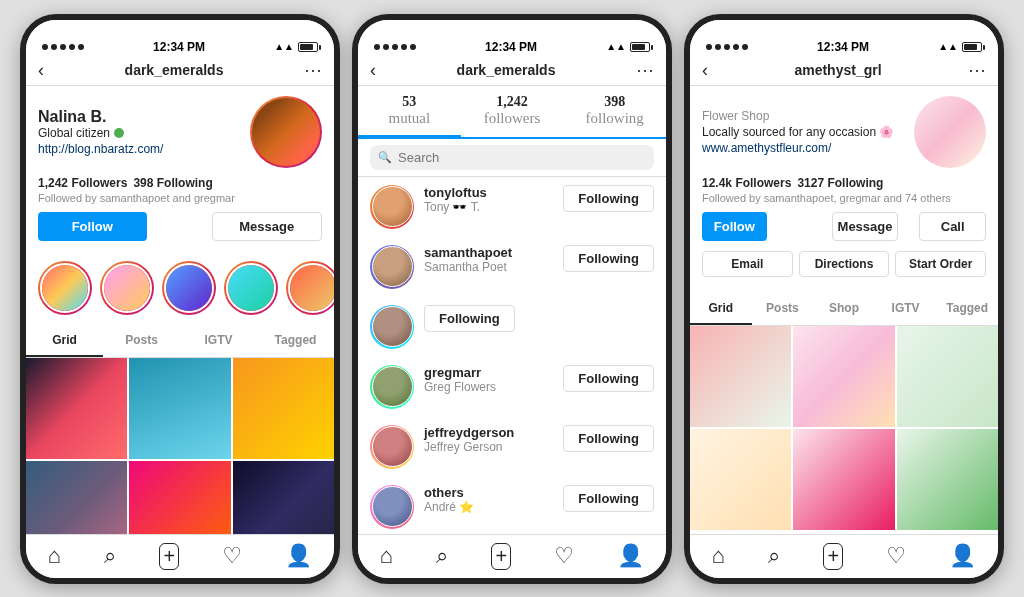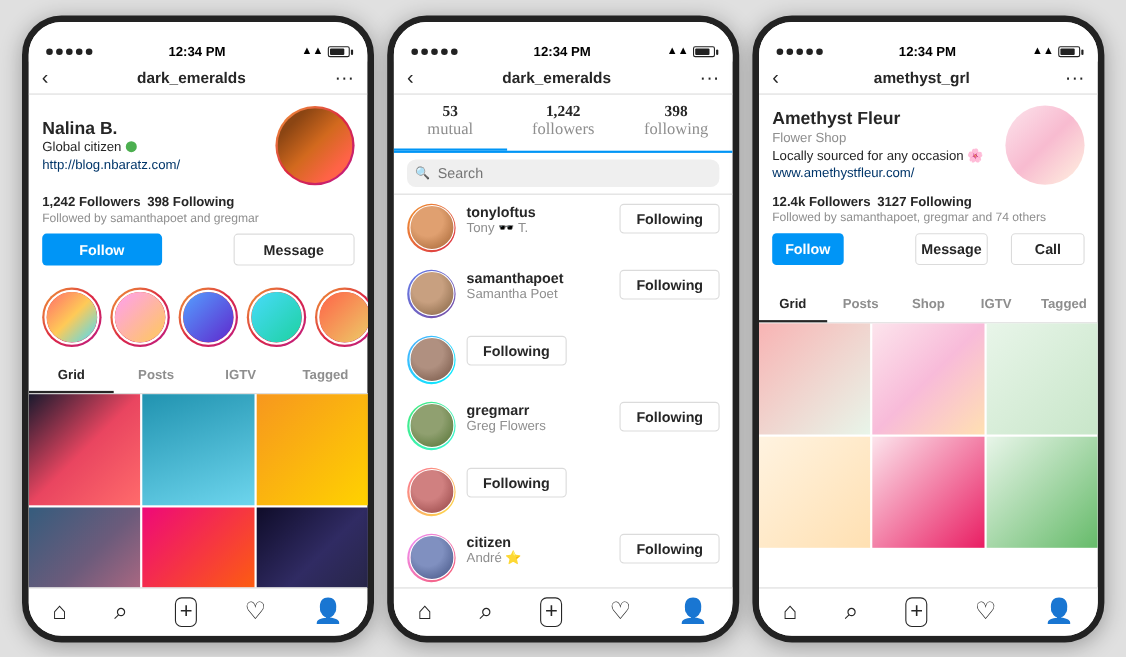--- a/index.html
+++ b/index.html
@@ -445,28 +445,32 @@
         <div class="fi-info">
           <div class="fi-username">gregmarr</div>
           <div class="fi-name">Greg Flowers</div>
         </div>
         <button class="btn-following">Following</button>
       </div>
       <div class="following-item">
         <div class="fi-avatar av5">
             <div class="fi-avatar-inner ai5"></div>
           </div>
+        <div class="fi-info">
+          <div class="fi-username">jeffreydgerson</div>
+          <div class="fi-name">Jeffrey Gerson</div>
+        </div>
         <button class="btn-following">Following</button>
       </div>
       <div class="following-item">
         <div class="fi-avatar av6">
             <div class="fi-avatar-inner ai6"></div>
           </div>
         <div class="fi-info">
-          <div class="fi-username">citizen</div>
+          <div class="fi-username">others</div>
           <div class="fi-name">André ⭐</div>
         </div>
         <button class="btn-following">Following</button>
       </div>
       <div class="following-item" style="opacity:0.5">
         <div class="fi-avatar av7">
             <div class="fi-avatar-inner ai7"></div>
           </div>
 
       </div>
@@ -503,21 +507,20 @@
     <div class="top-nav">
       <span class="nav-icon">‹</span>
       <span class="nav-username">amethyst_grl</span>
       <span class="nav-more">···</span>
     </div>
 
     <div class="profile-content">
       <div class="profile-header">
         <div class="profile-top">
           <div style="flex:1">
-            <div class="profile-name">Amethyst Fleur</div>
             <div class="profile-bio-business">Flower Shop</div>
             <div class="bio-line">
               <span>Locally sourced for any occasion 🌸</span>
             </div>
             <div class="bio-link">www.amethystfleur.com/</div>
           </div>
           <div style="width:72px; height:72px; border-radius:50%; flex-shrink:0; overflow:hidden; background: linear-gradient(135deg, #fce4ec, #f8bbd0, #fff3e0);">
           </div>
         </div>
         <div class="stats-row">
@@ -529,20 +532,25 @@
           </span>
         </div>
         <div class="followed-by">Followed by samanthapoet, gregmar and 74 others</div>
 
         <div class="action-buttons">
           <button class="btn-follow">Follow</button>
           <button class="btn-message">Message</button>
           <button class="btn-call">Call</button>
         </div>
 
+        <div class="btn-row-2">
+          <button class="btn-sm">Email</button>
+          <button class="btn-sm">Directions</button>
+          <button class="btn-sm">Start Order</button>
+        </div>
       </div>
 
       <div class="profile-tabs">
         <div class="tab active-black">Grid</div>
         <div class="tab">Posts</div>
         <div class="tab">Shop</div>
         <div class="tab">IGTV</div>
         <div class="tab">Tagged</div>
       </div>
 

